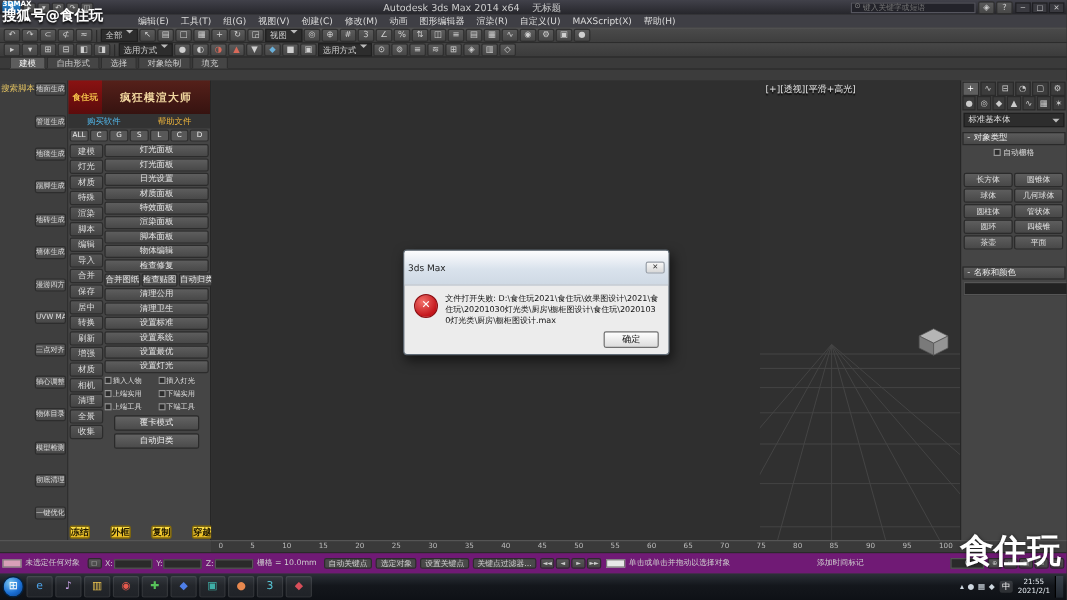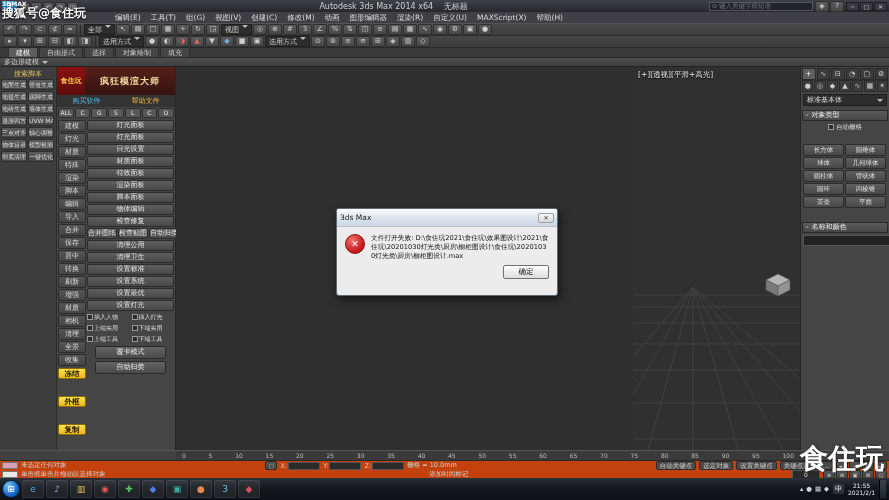--- a/index.html
+++ b/index.html
@@ -44,21 +44,21 @@
   .ribbon-tabs{position:absolute;left:0;top:48px;right:0;height:10px;background:#3a3a3a;display:flex;align-items:flex-end;
                gap:1px;padding-left:8px;border-bottom:1px solid #2a2a2a;z-index:3}
   .ribbon-tab{padding:0 7px;font-size:7px;height:10px;line-height:10px;color:#ccc;background:#454545;
               border:1px solid #2e2e2e;border-bottom:none;border-radius:2px 2px 0 0}
   .ribbon-tab:first-child{background:#5d5d5d;color:#fff}
   .ribbon-strip{position:absolute;left:0;top:58px;right:0;height:9px;background:linear-gradient(#4e4e4e,#3f3f3f);
                 border-bottom:1px solid #222;display:flex;align-items:center;padding-left:4px;font-size:7px;color:#ccc;gap:3px;z-index:3}
 
   
   .scripts-panel{position:absolute;left:0;top:67px;width:57px;height:383px;background:#3e3e3e;border-right:1px solid #2c2c2c;
-                 padding:2px 1px;display:flex;flex-direction:column;gap:0}
+                 padding:2px 1px;display:flex;flex-direction:row;gap:0}
   .scripts-title{font-size:7px;color:#e0c060;text-align:center;flex:none}
   .scripts-grid{display:flex;flex-wrap:wrap;gap:1px}
   .script-btn{width:26px;height:11px;background:linear-gradient(#5c5c5c,#474747);border:1px solid #2d2d2d;border-radius:2px;
               font-size:6px;color:#ddd;line-height:9px;text-align:center;overflow:hidden;white-space:nowrap}
 
   
   .plugin-panel{position:absolute;left:57px;top:67px;width:119px;height:383px;background:#454545;border-right:1px solid #262626;
                 display:flex;flex-direction:column}
   .plugin-header{display:flex;height:28px;flex:none}
   .plugin-logo{width:28px;background:linear-gradient(#8a1212,#5c0c0c);color:#f5c24b;font-size:7px;font-weight:bold;
@@ -102,21 +102,21 @@
   .viewcube{position:absolute;left:226px;top:14px;width:36px;height:36px;border:2px solid #8a8a8a;border-radius:50%;
             background:rgba(130,130,130,.25);display:flex;align-items:center;justify-content:center;z-index:2}
   .viewcube-inner{width:15px;height:15px;background:linear-gradient(#c6c6c6,#8f8f8f);border:1px solid #666;border-radius:3px}
   .vp-persp{position:absolute;left:457px;top:0;right:0;bottom:0;background:#303030;overflow:hidden}
   .persp-grid{position:absolute;left:0;bottom:0}
   .gizmo{position:absolute;right:8px;top:205px;z-index:2}
 
   
   .dialog{position:absolute;left:336px;top:208px;width:222px;height:88px;background:#ececec;border:1px solid #5f6a75;
           border-radius:3px;box-shadow:2px 4px 10px rgba(0,0,0,.55);z-index:60;overflow:hidden;display:flex;flex-direction:column}
-  .dialog-titlebar{height:18px;flex:none;background:linear-gradient(#fdfdfe,#d9e2ec 55%,#cfd9e4);display:flex;align-items:center;
+  .dialog-titlebar{height:29px;flex:none;background:linear-gradient(#fdfdfe,#d9e2ec 55%,#cfd9e4);display:flex;align-items:center;
                    padding:0 3px;border-bottom:1px solid #b9c2cc}
   .dialog-title{flex:1;font-size:7.5px;color:#1c1c1c}
   .dialog-close{width:16px;height:10px;background:linear-gradient(#f7f7f7,#d8d8d8);border:1px solid #9aa0a8;border-radius:2px;
                 font-size:6px;line-height:8px;text-align:center;color:#333}
   .dialog-body{flex:1;display:flex;gap:6px;padding:7px 8px 2px}
   .err-icon{width:20px;height:20px;border-radius:50%;background:radial-gradient(circle at 35% 30%,#f2706a,#c4161c 70%);
             flex:none;display:flex;align-items:center;justify-content:center;color:#fff;font-size:9px;font-weight:bold;border:1px solid #8c0f13}
   .dialog-msg{font-size:6.7px;color:#111;line-height:1.35;word-break:break-all}
   .dialog-footer{flex:none;display:flex;justify-content:flex-end;padding:2px 8px 19px}
   .ok-btn{width:46px;height:14px;background:linear-gradient(#fefefe,#dcdcdc);border:1px solid #707070;border-radius:2px;
@@ -138,22 +138,22 @@
             font-size:6.5px;color:#e0e0e0;text-align:center;line-height:10px;overflow:hidden}
   .name-row{display:flex;gap:2px;padding:1px;flex:none}
   .name-input{flex:1;height:11px;background:#222;border:1px solid #555;color:#ddd;font-size:7px;font-family:inherit}
 
   
   .track-leftfill{position:absolute;left:0;top:450px;width:176px;height:10px;background:#414141;border-top:1px solid #555}
   .track-rightfill{position:absolute;right:0;top:450px;width:89px;height:10px;background:#414141;border-top:1px solid #555}
   .trackbar{position:absolute;left:176px;top:450px;width:624px;height:10px;background:#3a3a3a;border-top:1px solid #555;
             display:flex;align-items:center;justify-content:space-between;padding:0 6px}
   .tick-num{font-size:6px;color:#bbb}
-  .statusbar{position:absolute;left:0;top:460px;width:889px;height:18px;background:#c2410c;border-top:1px solid #2a2a2a;
-             display:flex;flex-direction:column;z-index:2}
+  .statusbar{position:absolute;left:0;top:460px;width:889px;height:18px;background:#701a75;border-top:1px solid #2a2a2a;
+             display:flex;flex-direction:row;z-index:2}
   .status-row{flex:1;display:flex;align-items:center;gap:3px;padding:0 2px;font-size:6.5px;color:#cfcfcf;white-space:nowrap}
   .listener{width:16px;height:7px;background:#d8a0b8;border:1px solid #777;flex:none}
   .listener.white{background:#e8e8e8}
   .coord{display:flex;align-items:center;gap:1px}
   .coord input{width:32px;height:8px;background:#2a2a2a;border:1px solid #555;color:#ddd;font-size:6px;font-family:inherit}
   .akey{background:#4a4a4a;border:1px solid #2c2c2c;padding:0 3px;height:9px;line-height:8px;border-radius:2px;flex:none}
   .pbi{width:12px;height:9px;background:linear-gradient(#585858,#454545);border:1px solid #2b2b2b;border-radius:2px;
        font-size:5px;line-height:8px;text-align:center;color:#ccc;flex:none}
   .grow{flex:1}
   .frame-field{width:28px;height:9px;background:#2a2a2a;border:1px solid #555;color:#ddd;font-size:6px;text-align:center;font-family:inherit}
@@ -327,24 +327,20 @@
   </div>
 
   <div class="ribbon-tabs">
 
   <span class="ribbon-tab">建模</span>
       <span class="ribbon-tab">自由形式</span>
       <span class="ribbon-tab">选择</span>
       <span class="ribbon-tab">对象绘制</span>
       <span class="ribbon-tab">填充</span>
     </div>
-  <div class="ribbon-strip">
-    <span>多边形建模</span>
-      <span class="car"></span>
-  </div>
 
   <div class="scripts-panel">
     <div class="scripts-title">搜索脚本</div>
     <div class="scripts-grid">
 
     <span class="script-btn">地面生成</span>
         <span class="script-btn">管道生成</span>
         <span class="script-btn">地毯生成</span>
         <span class="script-btn">踢脚生成</span>
         <span class="script-btn">地砖生成</span>
@@ -397,21 +393,21 @@
             <span class="cat-btn">转换</span>
             <span class="cat-btn">刷新</span>
             <span class="cat-btn">增强</span>
             <span class="cat-btn">材质</span>
             <span class="cat-btn">相机</span>
             <span class="cat-btn">清理</span>
             <span class="cat-btn">全景</span>
             <span class="cat-btn">收集</span>
           </div>
         <div class="cat-spacer"></div>
-        <div style="display:flex;flex-direction:column;gap:17px">
+        <div style="display:flex;flex-direction:row;gap:17px">
 
         <span class="yellow-btn">冻结</span>
             <span class="yellow-btn">外框</span>
             <span class="yellow-btn">复制</span>
             <span class="yellow-btn">穿越</span>
           </div>
       </div>
       <div class="plugin-mains">
         <div style="display:flex;flex-direction:column;gap:1px">
 

